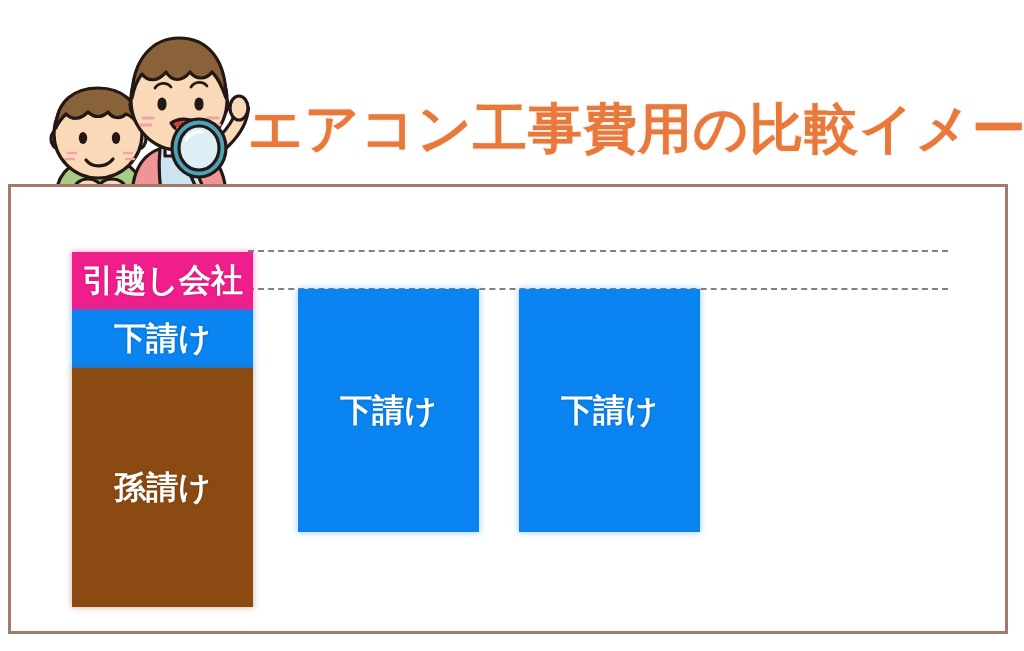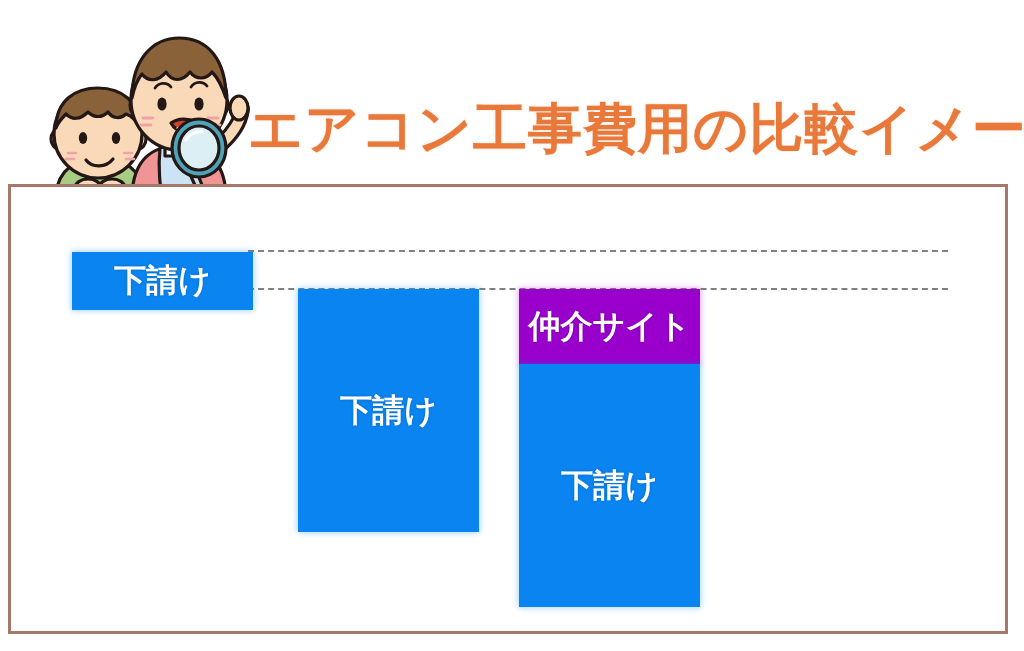--- a/index.html
+++ b/index.html
@@ -178,33 +178,36 @@
 
   <div id="title">エアコン工事費用の比較イメージ</div>
 
   <div id="frame"></div>
 
   <div class="guide" id="guide-top"></div>
   <div class="guide" id="guide-second"></div>
 
   <div id="bars-layer">
       <div class="bar-col" style="left: 72px; width: 181px; top: 252px; height: 355px; bottom: auto;">
+        <div class="seg" style="height: 58px; width: 100%; background: rgb(240, 30, 140); box-shadow: rgba(240, 30, 140, 0.333) 0px 0px 6px 1px;">
+          <span class="seg-label label-white" style="font-size: 32px;">引越し会社</span>
+        </div>
         <div class="seg" style="height: 58px; width: 100%; background: rgb(10, 132, 240); box-shadow: rgba(10, 132, 240, 0.333) 0px 0px 6px 1px;">
           <span class="seg-label label-white" style="font-size: 32px;">下請け</span>
+        </div>
+        <div class="seg" style="height: 239px; width: 100%; background: rgb(139, 74, 18); box-shadow: rgba(139, 74, 18, 0.333) 0px 0px 6px 1px;">
+          <span class="seg-label label-white" style="font-size: 32px;">孫請け</span>
         </div>
       </div>
       <div class="bar-col" style="left: 298px; width: 181px; top: 289px; height: 318px; bottom: auto;">
         <div class="seg" style="height: 243px; width: 100%; background: rgb(10, 132, 240); box-shadow: rgba(10, 132, 240, 0.333) 0px 0px 6px 1px;">
           <span class="seg-label label-white" style="font-size: 32px;">下請け</span>
         </div>
       </div>
       <div class="bar-col" style="left: 519px; width: 181px; top: 289px; height: 318px; bottom: auto;">
-        <div class="seg" style="height: 75px; width: 100%; background: rgb(153, 0, 204); box-shadow: rgba(153, 0, 204, 0.333) 0px 0px 6px 1px;">
-          <span class="seg-label label-white" style="font-size: 32px;">仲介サイト</span>
-        </div>
         <div class="seg" style="height: 243px; width: 100%; background: rgb(10, 132, 240); box-shadow: rgba(10, 132, 240, 0.333) 0px 0px 6px 1px;">
           <span class="seg-label label-white" style="font-size: 32px;">下請け</span>
         </div>
       </div>
       <div class="bar-col" style="left: 745px; width: 181px; top: 252px; height: 355px; bottom: auto;">
       </div>
     </div>
 
 </div>
 

